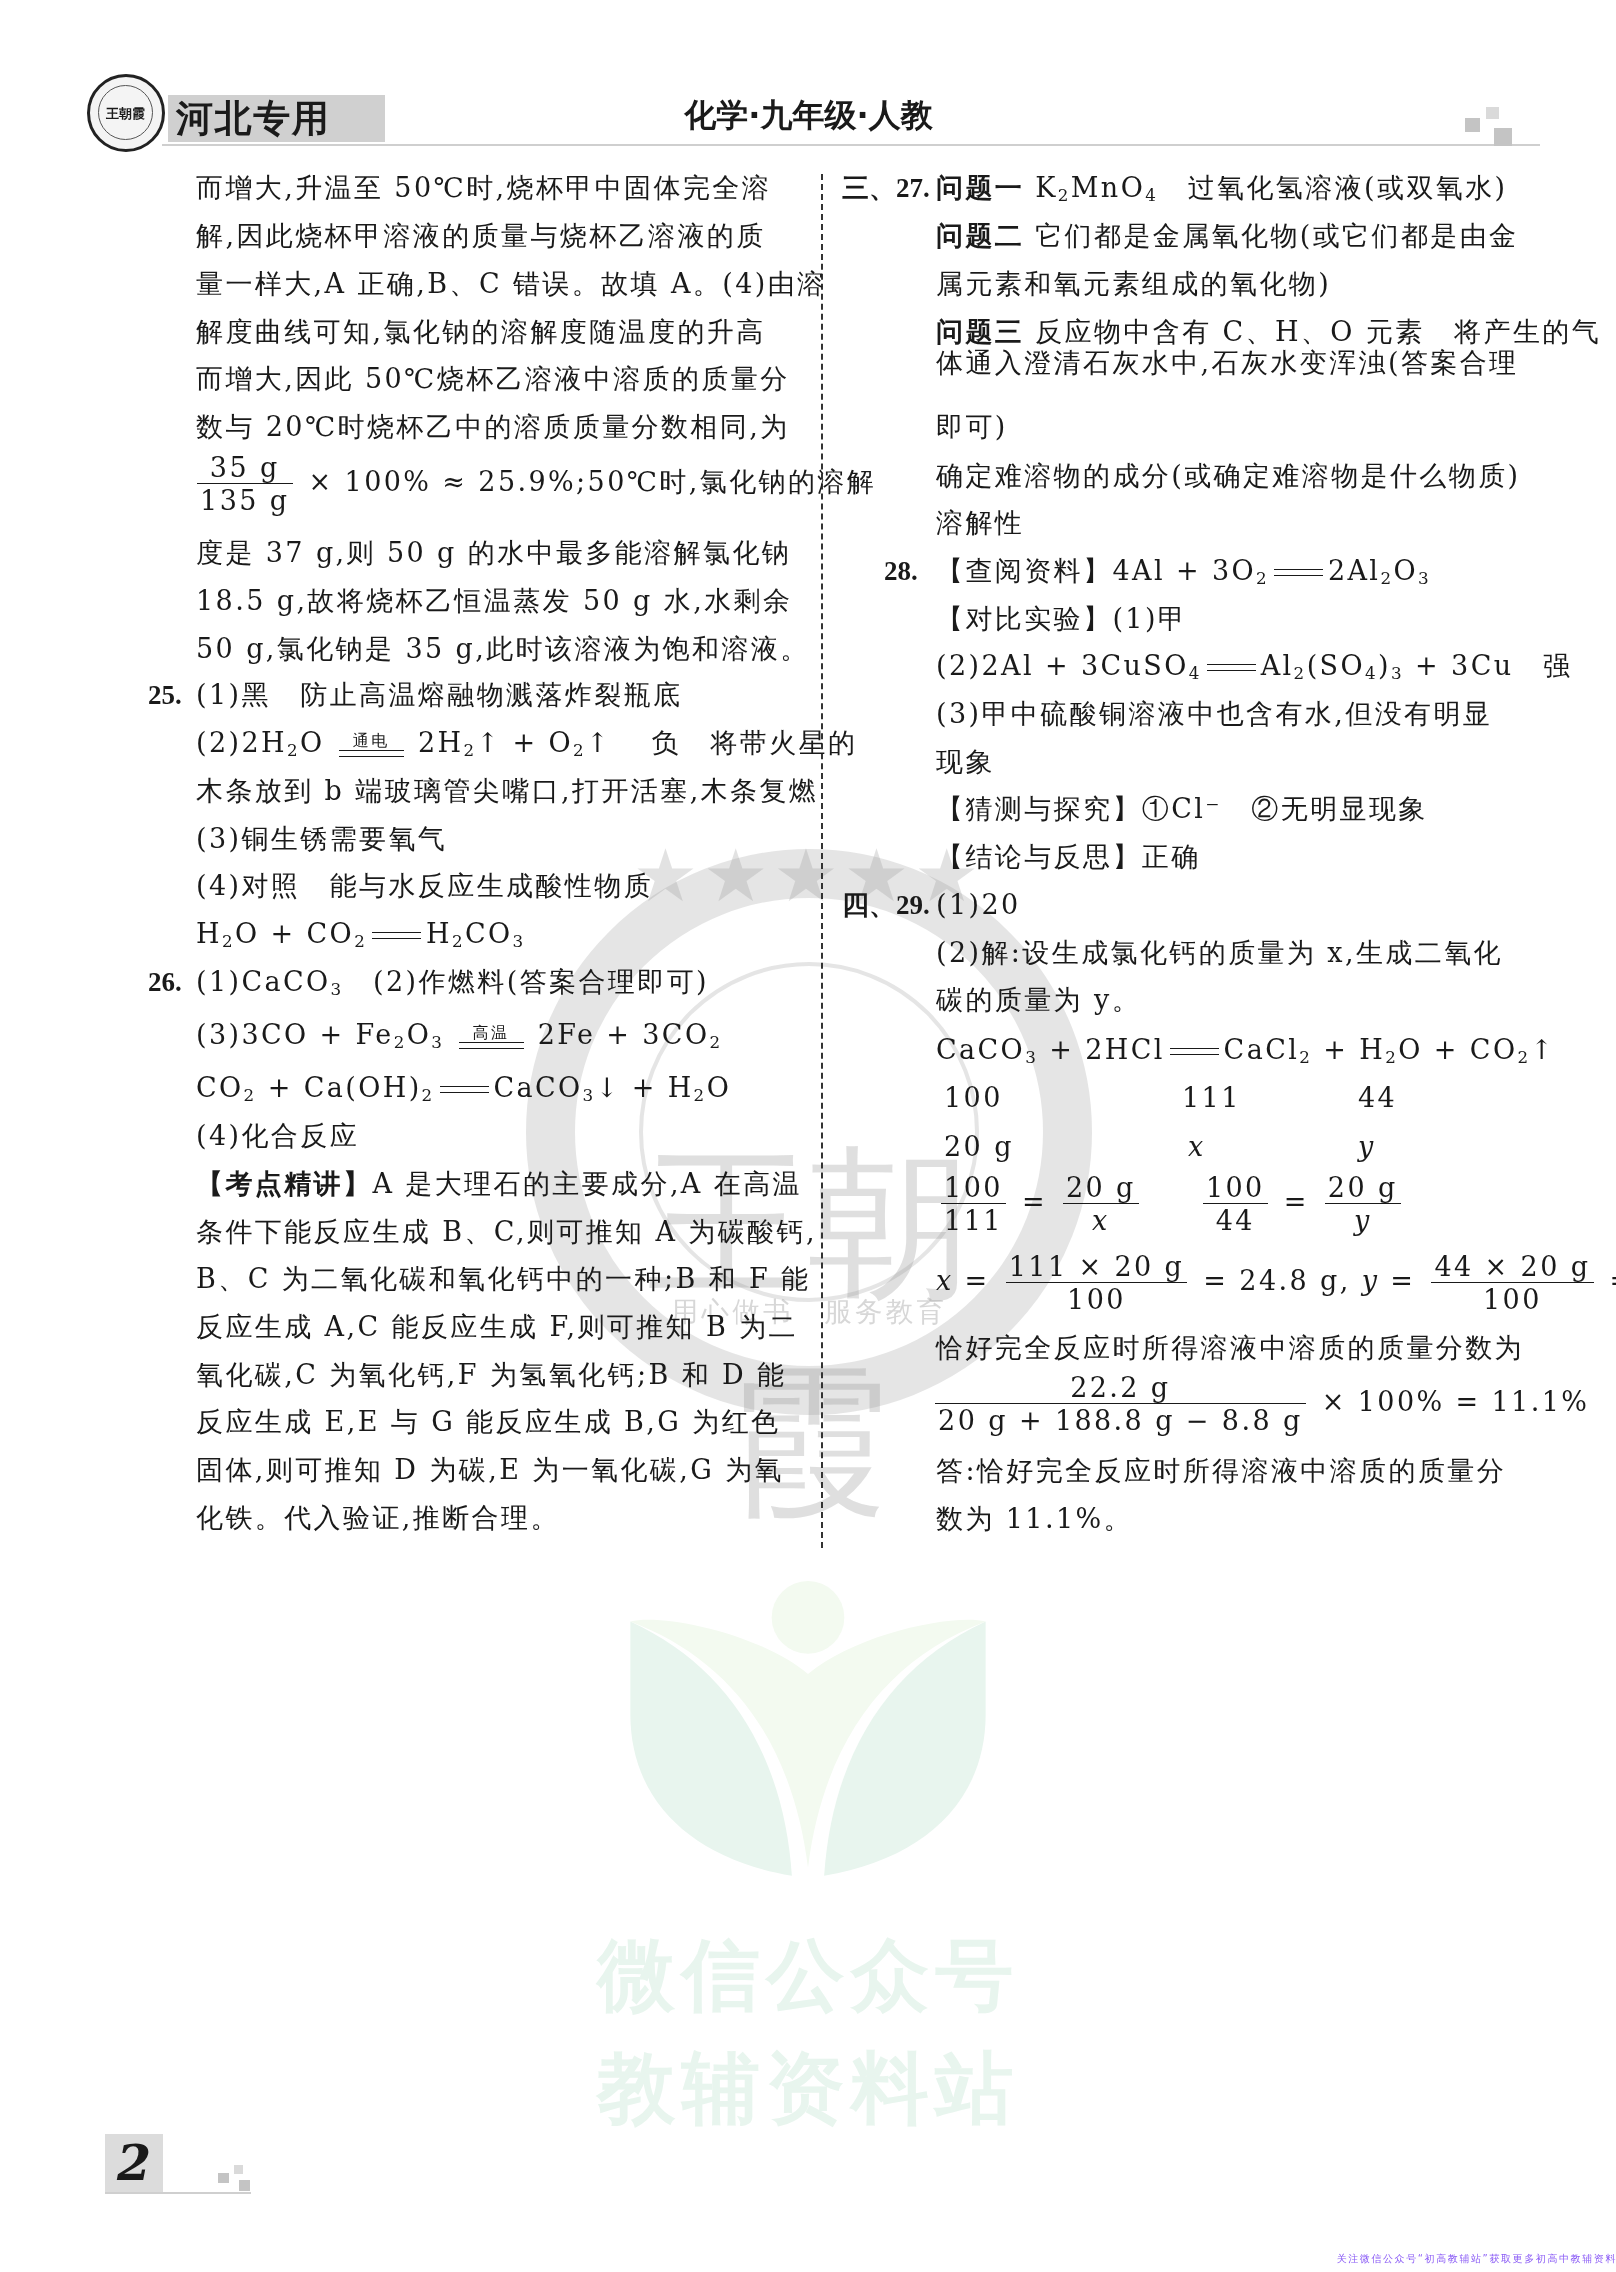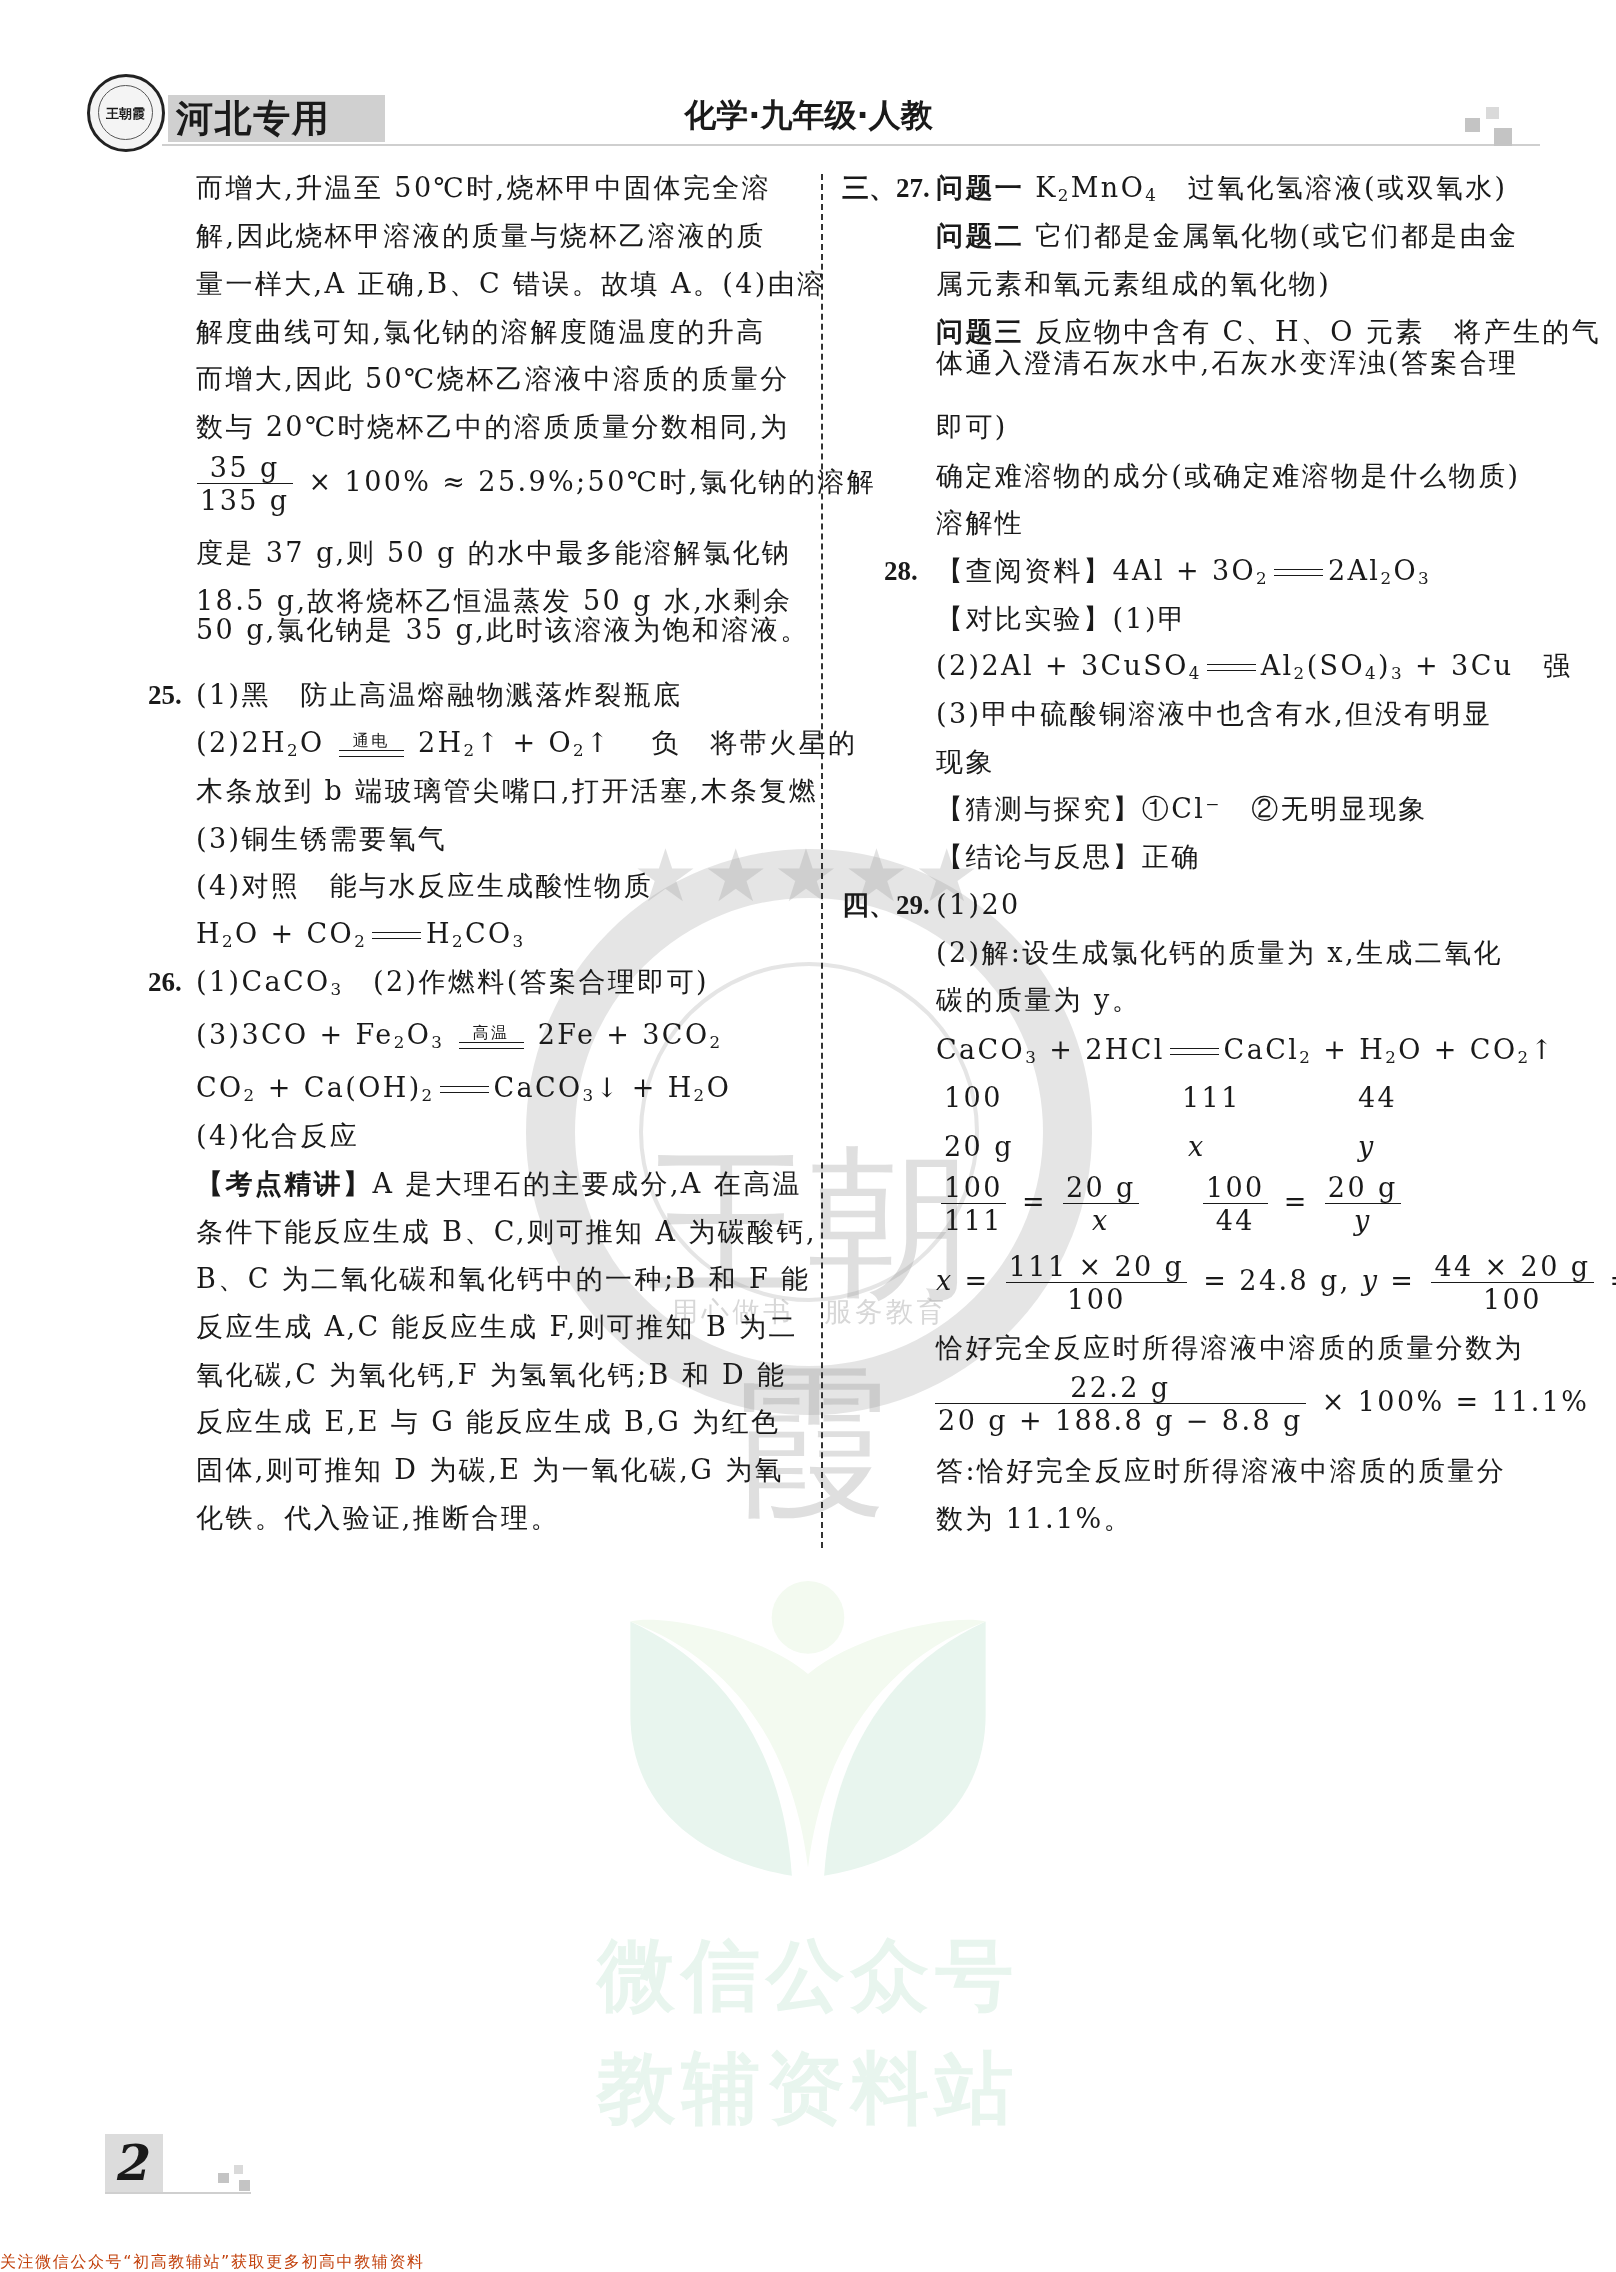--- a/index.html
+++ b/index.html
@@ -49,21 +49,21 @@
   #green-logo { left:614px; top:1577px; width:388px; height:323px; pointer-events:none; }
   #wm-line1, #wm-line2 { left:0; width:1617px; text-align:center; font-size:78px; font-weight:bold;
           color:#e8f5ee; font-family:"DejaVu Sans","Liberation Sans",sans-serif; letter-spacing:6.5px; pointer-events:none; }
   #wm-line1 { top:1924px; }
   #wm-line2 { top:2037px; }
   
   #page-box { left:105px; top:2134px; width:58px; height:58px; background:#dcdcdc; }
   #page-num { left:105px; top:2134px; width:58px; text-align:center; font-size:49px; line-height:58px;
           font-style:italic; font-weight:bold; }
   #footer-rule { left:105px; top:2192px; width:146px; height:1.6px; background:#cfcfcf; }
-  #footer-note { left:0; width:1617px; top:2252px; text-align:left; font-size:16px; color:#c2410c;
+  #footer-note { left:0; width:1617px; top:2252px; text-align:right; font-size:10px; color:#8b5cf6;
           font-family:"DejaVu Sans","Liberation Sans",sans-serif; letter-spacing:1.6px; }
 </style>
 </head>
 <body>
 
 <div class="abs" id="logo">
   <div class="inner">王朝霞</div>
 </div>
 <div class="abs" id="region-band"></div>
 <div class="abs" id="region-label">河北专用</div>
@@ -90,21 +90,21 @@
   <div class="col-line" style="left:196px;top:409px;">数与 20℃时烧杯乙中的溶质质量分数相同,为</div>
   <div class="col-line" style="left:192px;top:454px;">
     <span class="frac">
       <span class="num">35 g</span>
       <span class="den">135 g</span>
     </span>
     <span>× 100% ≈ 25.9%;50℃时,氯化钠的溶解</span>
   </div>
   <div class="col-line" style="left:196px;top:535px;">度是 37 g,则 50 g 的水中最多能溶解氯化钠</div>
   <div class="col-line" style="left:196px;top:583px;">18.5 g,故将烧杯乙恒温蒸发 50 g 水,水剩余</div>
-  <div class="col-line" style="left:196px;top:612px;text-align:right;">50 g,氯化钠是 35 g,此时该溶液为饱和溶液。</div>
+  <div class="col-line" style="left:196px;top:631px;text-align:right;">50 g,氯化钠是 35 g,此时该溶液为饱和溶液。</div>
 
   <div class="col-line qnum" style="left:148px;top:677px;">25.</div>
   <div class="col-line" style="left:196px;top:677px;">(1)黑　防止高温熔融物溅落炸裂瓶底</div>
   <div class="col-line" style="left:196px;top:725px;">
     <span>(2)2H<sub>2</sub>O</span>
     <span class="cond">
       <span class="above">通电</span>
       <span class="eq"></span>
     </span>
     <span>2H<sub>2</sub>↑ + O<sub>2</sub>↑　</span>

